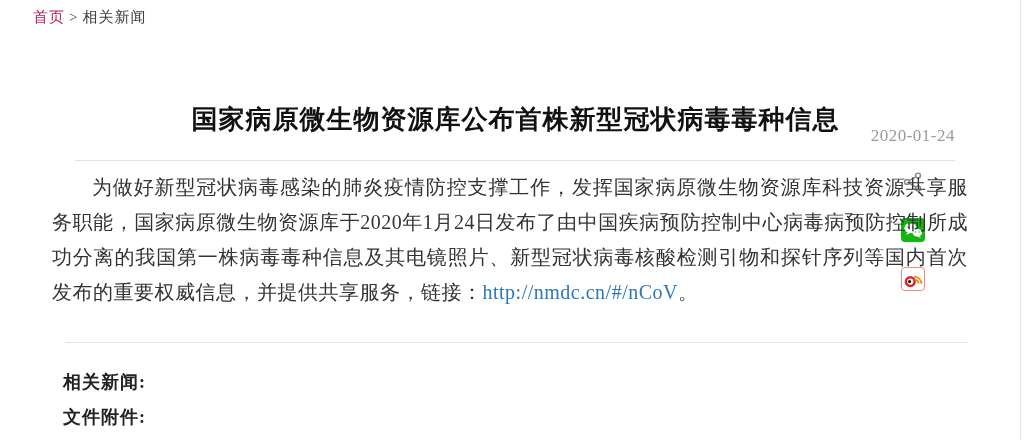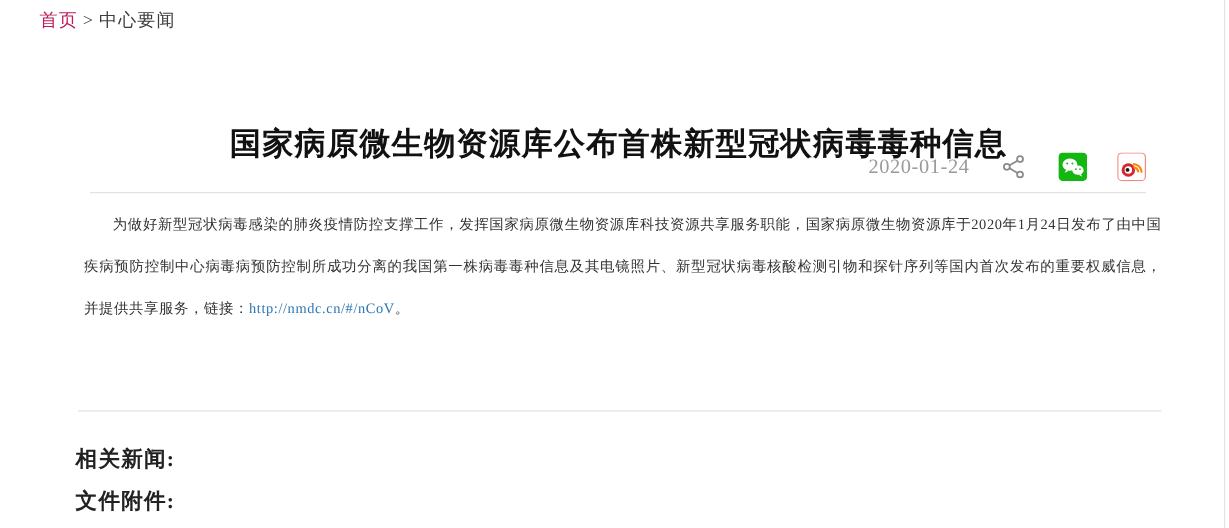--- a/index.html
+++ b/index.html
@@ -31,40 +31,40 @@
     position: absolute; left: 63px; right: 56px; top: 62px;
     text-align: center;
     font-size: 26px; font-weight: bold; color: #111;
     letter-spacing: 1px;
     margin-top: 40px;
   }
 
   
   .meta-row {
     position: absolute; top: 126px; right: 69px; height: 26px;
-    display: flex; align-items: center; gap: 25px;
+    display: flex; align-items: center; gap: 25px; flex-direction: column;
   }
   .date { font-size: 17px; color: #9a9a9a; letter-spacing: 0.5px; }
   .share-btn {
     width: 24px; height: 24px; display: inline-flex;
     align-items: center; justify-content: center; cursor: pointer;
     border: none; background: transparent; padding: 0;
   }
   .share-btn svg { display: block; }
 
   .divider {
     position: absolute; height: 1px; background: #e2e2e2;
   }
   .divider-top { top: 160px; left: 75px; right: 69px; }
   .divider-bottom { top: 342px; left: 65px; right: 56px; }
 
   
   .article-body {
-    position: absolute; left: 70px; right: 56px; top: 170px;
-    font-size: 12px; line-height: 35px; color: #333;
+    position: absolute; left: 52px; right: 56px; top: 170px;
+    font-size: 20px; line-height: 35px; color: #333;
     text-align: justify; text-indent: 2em;
     letter-spacing: 0.5px;
   }
   .article-body a {
     color: #2d77b5; text-decoration: none; cursor: pointer;
     font-family: "Liberation Serif", "DejaVu Serif", serif;
   }
 
   
   .section-label {
@@ -74,21 +74,21 @@
   }
   .related-news { top: 370px; }
   .attachments { top: 405px; }
 </style>
 </head>
 <body>
 
 <div class="page">
 
   <nav class="breadcrumb">
-    <a>首页</a><span class="sep">&gt;</span><span>中心要闻</span>
+    <a>首页</a><span class="sep">&gt;</span><span>相关新闻</span>
   </nav>
 
   <h1 class="article-title">国家病原微生物资源库公布首株新型冠状病毒毒种信息</h1>
 
   <div class="meta-row">
     <span class="date">2020-01-24</span>
 
     <button class="share-btn" title="">
       <svg width="22" height="22" viewBox="0 0 24 24" fill="none" stroke="#8a8a8a" stroke-width="1.6">
         <circle cx="17.5" cy="5" r="2.7"></circle>

